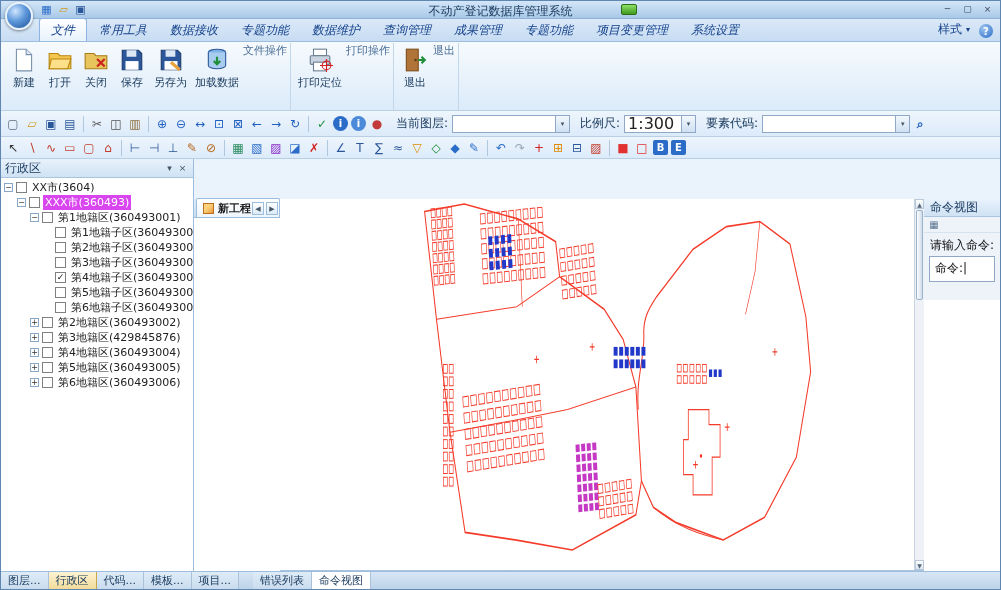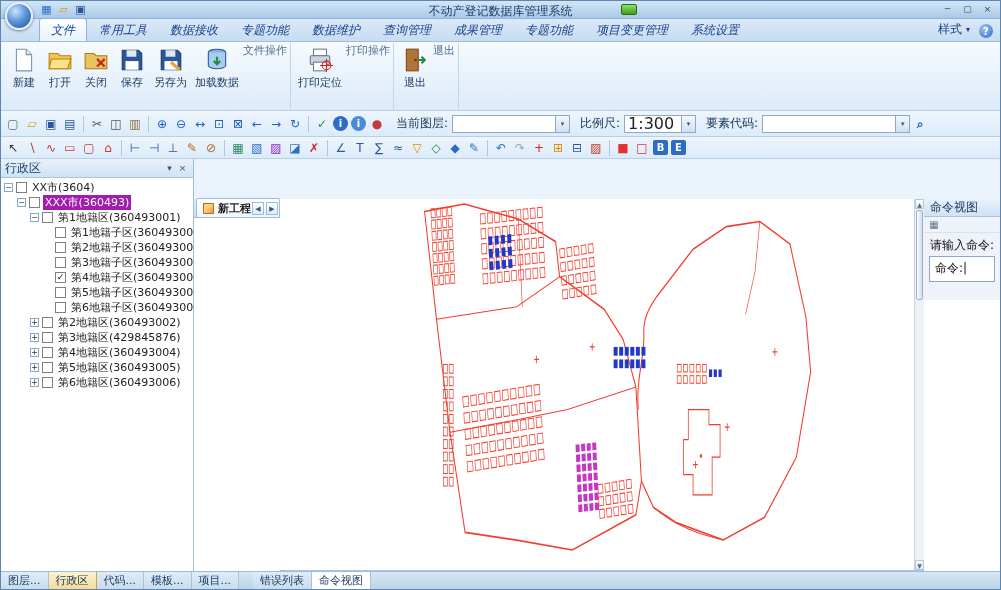--- a/index.html
+++ b/index.html
@@ -64,21 +64,21 @@
   .side-header .ht { flex:1; }
   .hic { width:13px; height:13px; display:flex; align-items:center; justify-content:center; font-size:9px; color:#456; }
   .tree { flex:1; overflow:hidden; padding-top:2px; }
   .trow { display:flex; align-items:center; height:15px; font-size:11px; white-space:nowrap; padding-left:3px; }
   .texp { width:9px; height:9px; border:1px solid #88a8c8; background:#fff; font-size:8px; line-height:7px;
           text-align:center; color:#333; margin-right:3px; flex:none; }
   .texp-sp { width:12px; flex:none; }
   .tcheck { width:11px; height:11px; border:1px solid #808080; background:#fff; margin-right:3px; flex:none;
             font-size:9px; line-height:9px; text-align:center; color:#111; }
   .tlbl { padding:0 2px; }
-  .tlbl.sel { background:#a21caf; color:#fff; }
+  .tlbl.sel { background:#d946ef; color:#fff; }
   .right { flex:1; display:flex; min-width:0; background:#fff;margin-top:40px; }
   
   .doctabs { height:19px; flex:none; background:linear-gradient(#dcebf8,#c9ddf0); border-bottom:1px solid #9bbede;
              display:flex; align-items:flex-end; padding-left:2px; position:relative; }
   .dtab { display:flex; align-items:center; gap:4px; background:linear-gradient(#fff,#eef5fc);
           border:1px solid #9bbede; border-bottom:none; border-radius:2px 2px 0 0; padding:2px 6px 1px;
           font-size:11px; font-weight:bold; color:#1a1a1a; }
   .mapicon { width:11px; height:11px; background:linear-gradient(135deg,#ffd27a 40%,#e8963a); border:1px solid #b87020; flex:none; }
   .dtab .x { color:#666; font-weight:normal; font-size:10px; margin-left:2px; }
   .tab-scroll { position:absolute; right:2px; bottom:2px; display:flex; gap:2px; }

